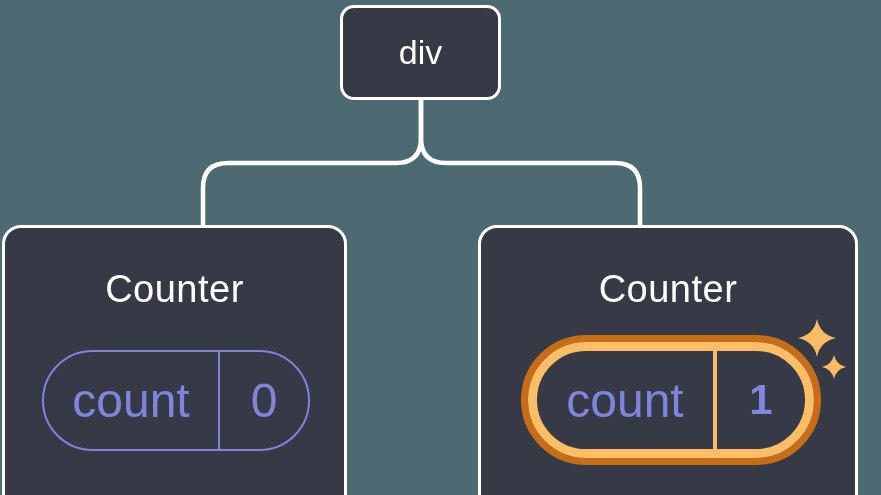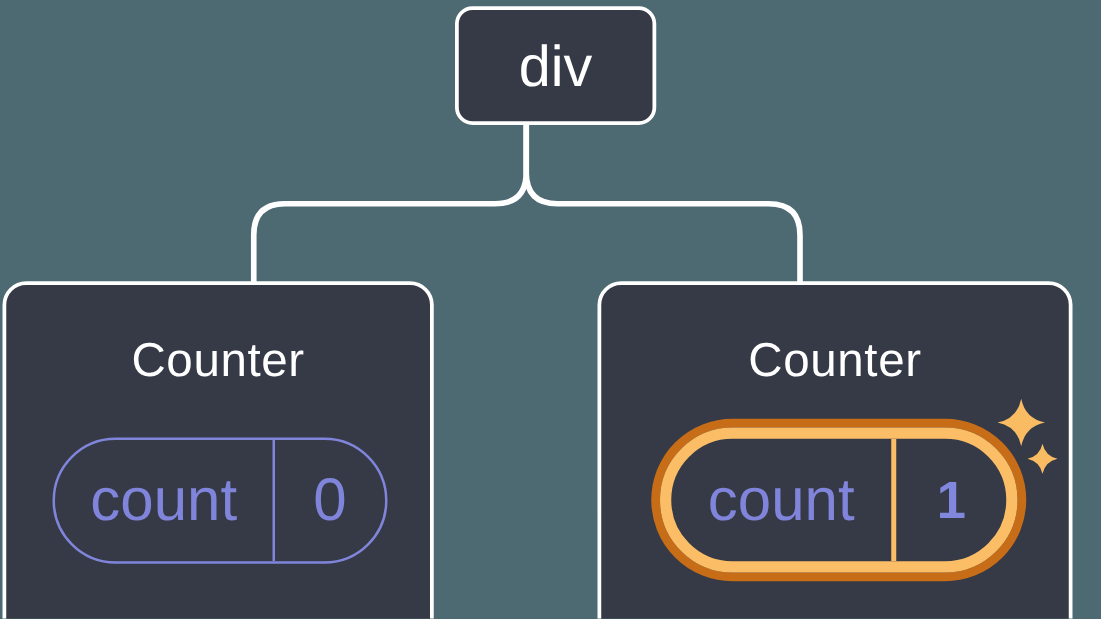--- a/index.html
+++ b/index.html
@@ -27,23 +27,22 @@
     left: 340px; top: 5px;
     width: 161px; height: 95px;
     box-sizing: border-box;
     background: #353a46;
     border: 3px solid #ffffff;
     border-radius: 14px;
     display: flex;
     align-items: center;
     justify-content: center;
     color: #ffffff;
-    font-size: 46px;
+    font-size: 34px;
     z-index: 2;
-    margin-left: 24px;
   }
   
   .card {
     position: absolute;
     top: 225px;
     height: 296px;
     box-sizing: border-box;
     background: #353a46;
     border: 3px solid #ffffff;
     border-radius: 19px;

